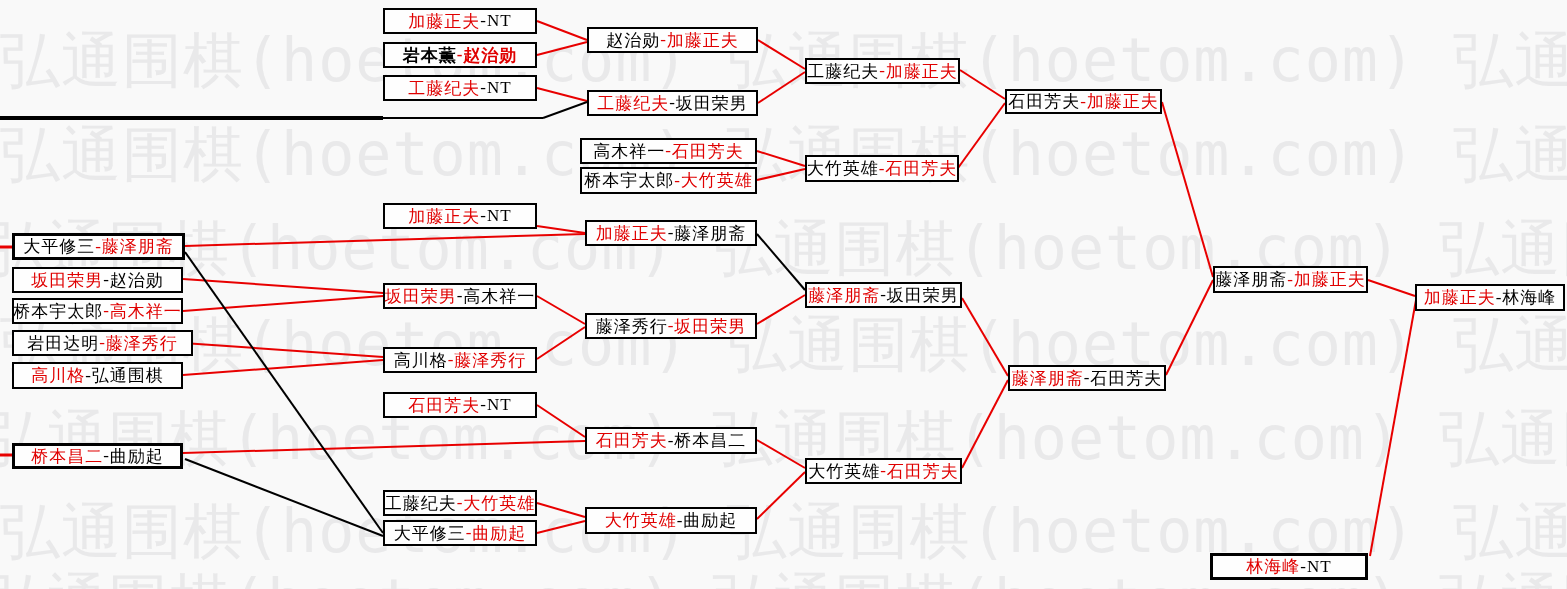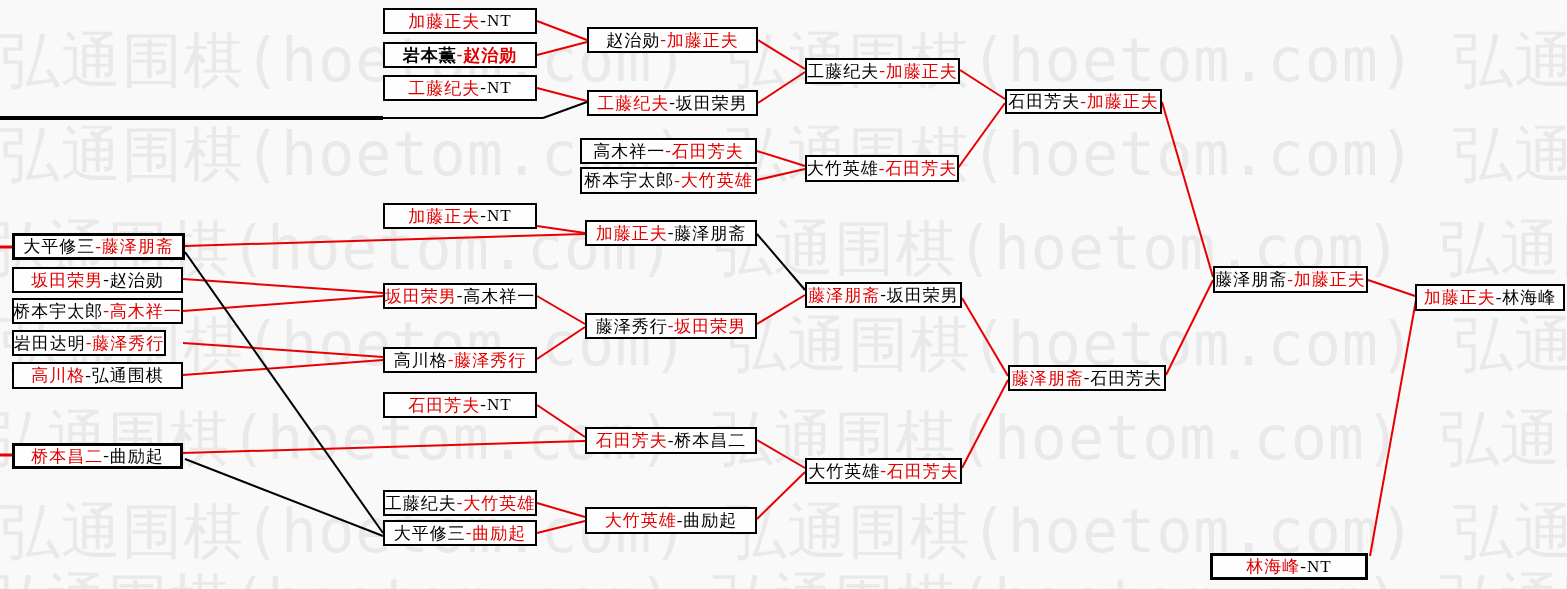--- a/index.html
+++ b/index.html
@@ -136,21 +136,21 @@
     <div class="match-box" style="left: 12px; top: 267px; width: 171px; height: 26px; border-color: rgb(0, 0, 0); background: rgb(254, 254, 254);">
       <span class="p-red">坂田荣男</span>
       <span class="p-black">-</span>
       <span class="p-black">赵治勋</span>
     </div>
     <div class="match-box" style="left: 12px; top: 298px; width: 171px; height: 26px; border-color: rgb(0, 0, 0); background: rgb(254, 254, 254);">
       <span class="p-black">桥本宇太郎</span>
       <span class="p-red">-</span>
       <span class="p-red">高木祥一</span>
     </div>
-    <div class="match-box" style="left: 12px; top: 330px; width: 154px; height: 26px; border-color: rgb(0, 0, 0); background: rgb(254, 254, 254);">
+    <div class="match-box" style="left: 12px; top: 330px; width: 181px; height: 26px; border-color: rgb(0, 0, 0); background: rgb(254, 254, 254);">
       <span class="p-black">岩田达明</span>
       <span class="p-red">-</span>
       <span class="p-red">藤泽秀行</span>
     </div>
     <div class="match-box" style="left: 12px; top: 362px; width: 171px; height: 27px; border-color: rgb(0, 0, 0); background: rgb(254, 254, 254);">
       <span class="p-red">高川格</span>
       <span class="p-black">-</span>
       <span class="p-black">弘通围棋</span>
     </div>
     <div class="match-box bold" style="left: 12px; top: 443px; width: 171px; height: 26px; border-color: rgb(0, 0, 0); background: rgb(254, 254, 254);">

